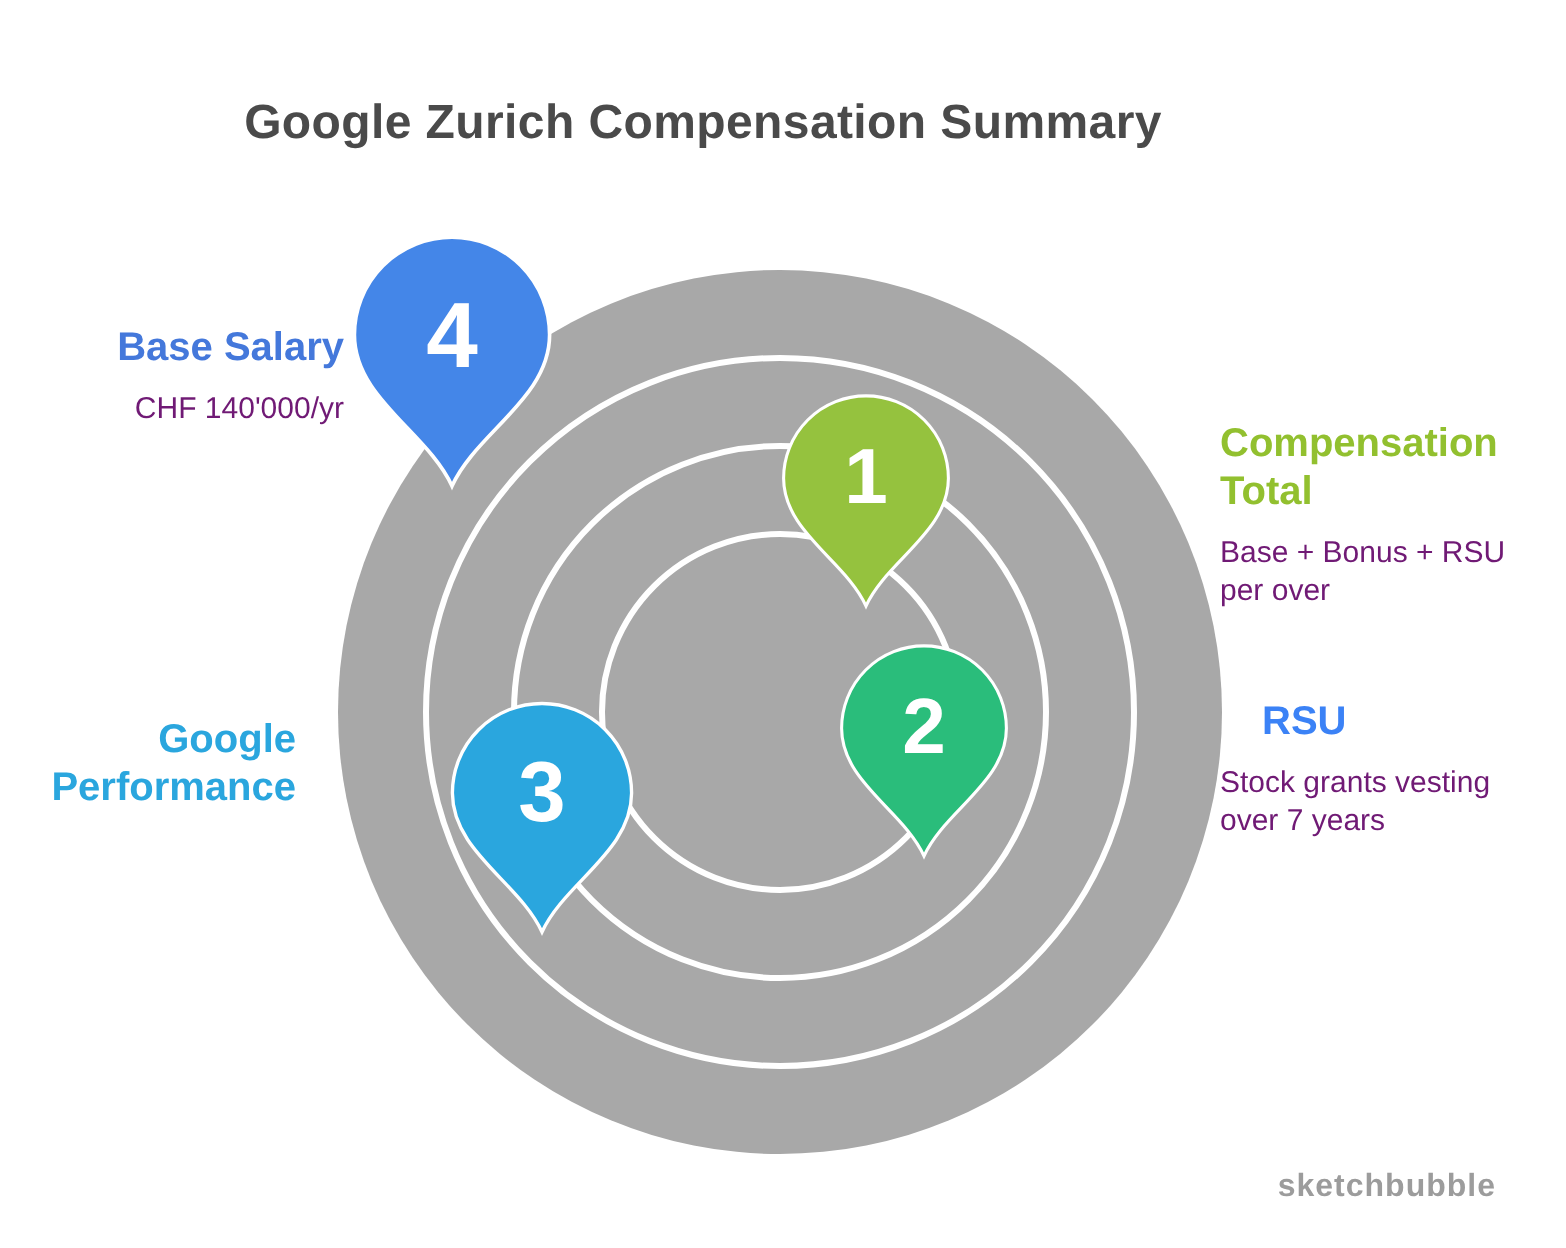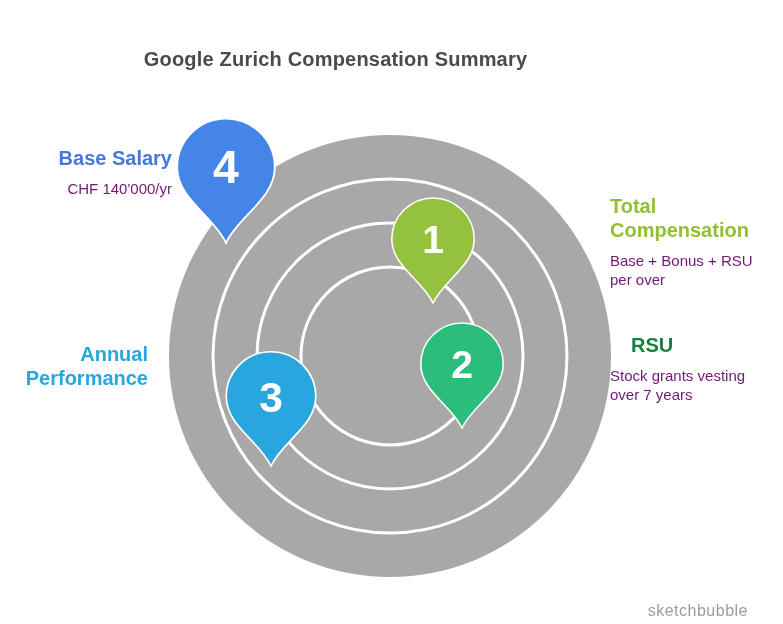--- a/index.html
+++ b/index.html
@@ -1,39 +1,39 @@
 <!DOCTYPE html>
 <html><head>
 <meta charset="utf-8">
 <style>
   html,body{margin:0;padding:0;background:#ffffff;}
   .canvas{
     position:relative;width:783px;height:624px;background:#ffffff;
     font-family:"Liberation Sans",sans-serif;overflow:hidden;
   }
   .title{
-    position:absolute;top:48px;left:0;width:671px;text-align:center;
-    font-size:20px;font-weight:bold;color:#4a4a4a;letter-spacing:0.2px;
+    position:absolute;top:48px;left:16px;width:671px;text-align:center;
+    font-size:24px;font-weight:bold;color:#4a4a4a;letter-spacing:0.2px;
   }
   .diagram-svg{position:absolute;top:0;left:0;}
   .pin-number{
     font-family:"Liberation Sans",sans-serif;font-weight:bold;font-size:38px;
     fill:#ffffff;text-anchor:middle;dominant-baseline:central;
   }
-  .callout{position:absolute;}
+  .callout{position:absolute;margin-top:16px;}
   .co-left{text-align:right;}
   .co-right{text-align:left;}
   .co-label{font-size:20px;font-weight:bold;line-height:24px;}
   .co-sub{font-size:15px;line-height:19px;color:#701a75;margin-top:9px;}
   .c-olive{color:#92C02F;}
-  .c-emerald{color:#15803d;padding-left:21px;}
+  .c-emerald{color:#3b82f6;padding-left:21px;}
   .c-cyan{color:#2AA6DE;}
   .c-blue{color:#4478DB;}
   .watermark{
-    position:absolute;top:602px;right:35px;font-size:16px;font-weight:400;
+    position:absolute;top:585px;right:35px;font-size:16px;font-weight:700;
     color:#9c9c9c;letter-spacing:0.5px;
   }
 </style>
 </head>
 <body>
 
 <div class="canvas">
 
   <div class="title">Google Zurich Compensation Summary</div>
 
@@ -62,22 +62,22 @@
     </g>
 
     <g transform="translate(271,466) scale(1.12)">
       <path d="M 0 0 C -10 -22 -40 -36 -40 -62 A 40 40 0 1 1 40 -62 C 40 -36 10 -22 0 0 Z" stroke="#FFFFFF" stroke-width="1.5" fill="#2AA6DE"></path>
       <text x="0" y="-62" class="pin-number">3</text>
     </g>
   </svg>
 
   <div class="callout co-right" style="left:610px;top:194px;width:170px;">
     <div class="co-label c-olive">
+      <div>Compensation</div>
       <div>Total</div>
-      <div>Compensation</div>
     </div>
     <div class="co-sub">
       <div>Base + Bonus + RSU</div>
       <div>per over</div>
     </div>
   </div>
 
   <div class="callout co-right" style="left:610px;top:333px;width:170px;">
     <div class="co-label c-emerald">RSU</div>
     <div class="co-sub">
@@ -86,20 +86,20 @@
     </div>
   </div>
 
   <div class="callout co-left" style="right:611px;top:146px;width:160px;">
     <div class="co-label c-blue">Base Salary</div>
     <div class="co-sub">CHF 140'000/yr</div>
   </div>
 
   <div class="callout co-left" style="right:635px;top:342px;width:145px;">
     <div class="co-label c-cyan">
-      <div>Annual</div>
+      <div>Google</div>
       <div>Performance</div>
     </div>
   </div>
 
   <div class="watermark">sketchbubble</div>
 
 </div>
 
 </body></html>

